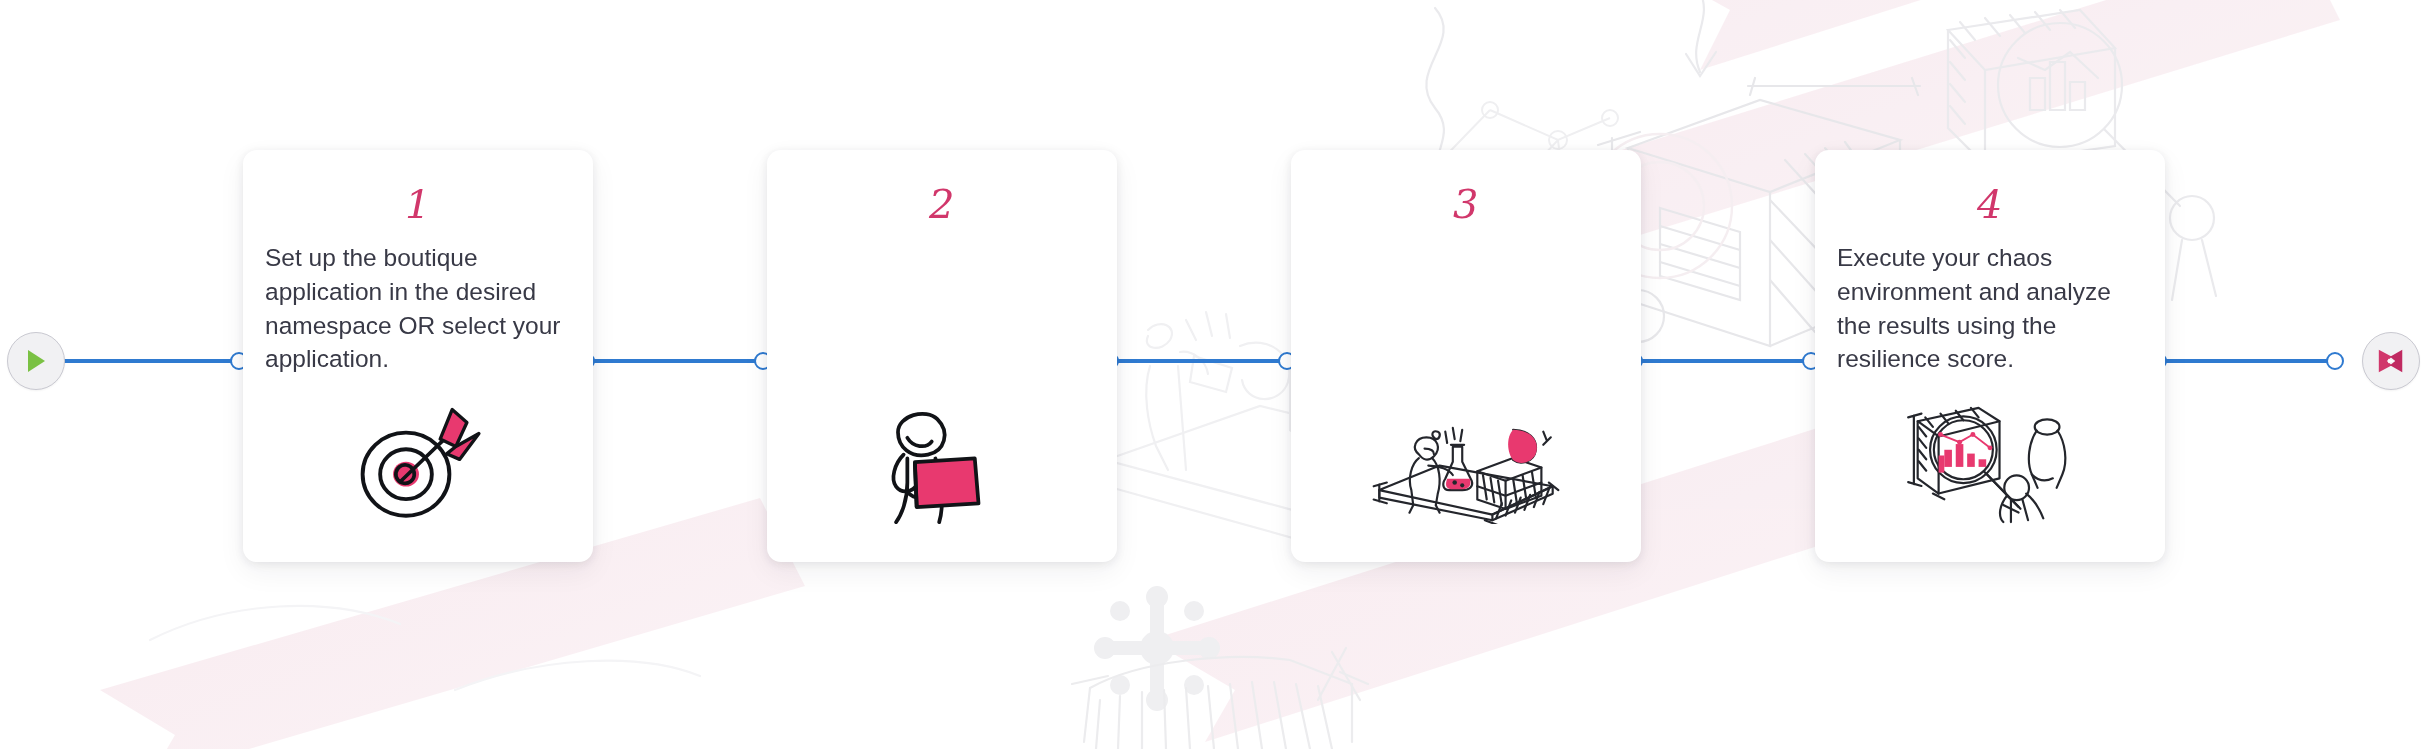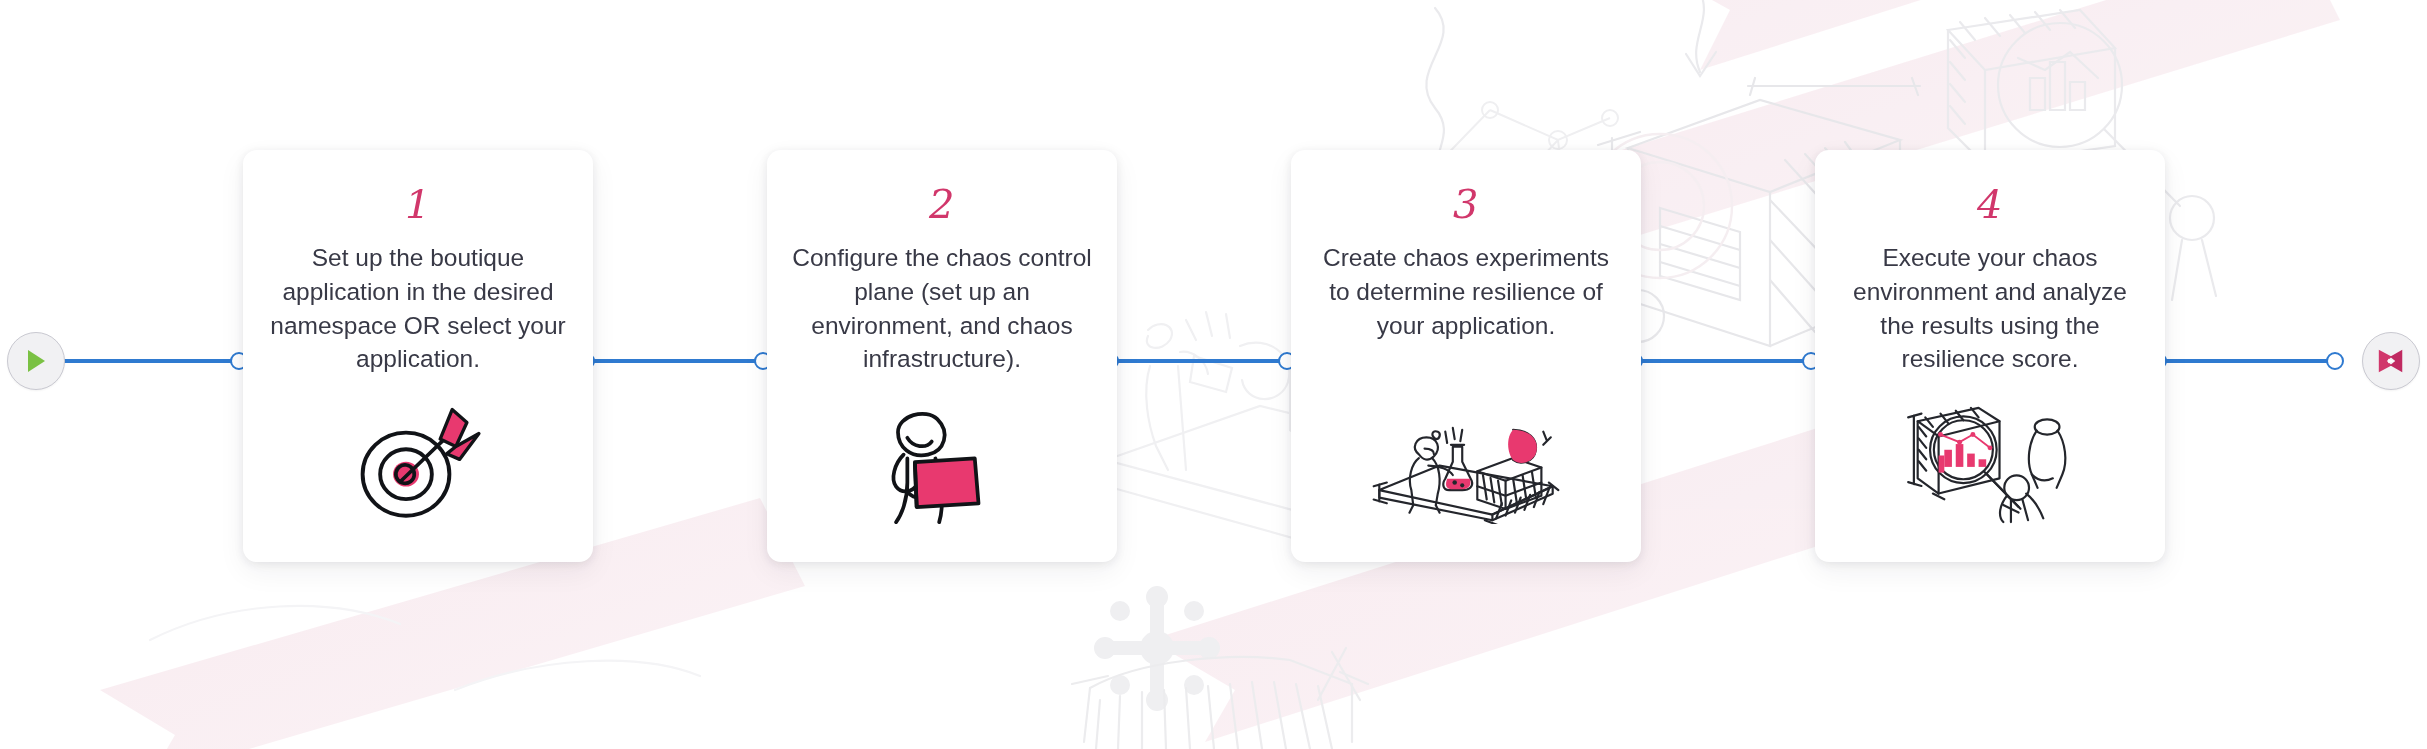--- a/index.html
+++ b/index.html
@@ -95,21 +95,21 @@
     font-weight: 400;
     letter-spacing: .5px;
     height: 44px;
   }
 
   .step-text {
     margin-top: 13px;
     font-size: 24.5px;
     line-height: 1.38;
     color: #383946;
-    text-align: center;
+    text-align: left;
     font-family: "Liberation Sans", sans-serif;
     width: 100%;
   }
 
   .step-art {
     margin-top: auto;
     margin-bottom: 16px;
     width: 100%;
     display: flex;
     align-items: flex-end;
@@ -306,40 +306,38 @@
           <path d="M56 84 L112 30"></path>
         </g>
         <path d="M112 6 L99 38 L116 46 L128 20 Z" fill="#e8396f" stroke="#111317" stroke-width="3.6" stroke-linejoin="round"></path>
         <path d="M116 46 L106 54 L120 60 L141 32 Z" fill="#e8396f" stroke="#111317" stroke-width="3.6" stroke-linejoin="round"></path>
       </svg>
     </div>
   </div>
 
   <div class="step-card" style="left:767px;">
     <div class="step-number">2</div>
-    <div class="step-text">Configure the chaos control plane (set up an environment, and chaos infrastructure).</div>
     <div class="step-art art-2">
       <svg width="124" height="118" viewBox="0 0 130 126">
         <g fill="none" stroke="#111317" stroke-width="4" stroke-linecap="round" stroke-linejoin="round">
           <path d="M18 28 C18 10, 48 2, 60 14 C74 28, 68 48, 50 52 C32 56, 18 44, 18 28 Z"></path>
           <path d="M28 34 C34 44, 48 46, 54 38"></path>
           <path d="M24 52 C14 62, 10 78, 16 86 C22 94, 34 92, 38 84"></path>
           <path d="M28 56 L28 82 C28 100, 22 116, 16 124"></path>
           <path d="M58 56 C64 76, 68 104, 62 124"></path>
           <path d="M28 92 C36 100, 46 100, 56 92"></path>
         </g>
         <path d="M36 60 L100 56 L104 104 L38 108 Z" fill="#e8396f" stroke="#111317" stroke-width="4" stroke-linejoin="round"></path>
         <path d="M36 60 L38 108" fill="none" stroke="#111317" stroke-width="4"></path>
       </svg>
     </div>
   </div>
 
   <div class="step-card" style="left:1291px;">
     <div class="step-number">3</div>
-    <div class="step-text">Create chaos experiments to determine resilience of your application.</div>
     <div class="step-art art-3">
       <svg width="190" height="98" viewBox="0 0 200 104">
         <g fill="none" stroke="#24262c" stroke-width="2.3" stroke-linecap="round" stroke-linejoin="round">
 
           <path d="M8 68 L72 42 L192 64 L128 94 Z"></path>
           <path d="M8 68 L8 76 L128 100 L128 94"></path>
           <path d="M128 94 L192 64 L192 72 L128 100"></path>
           <path d="M132 98 L138 82 M142 95 L148 79 M152 92 L158 76
                    M162 89 L168 73 M172 86 L178 70 M182 83 L188 67"></path>
           <path d="M8 62 L8 80 M2 64 L16 60 M2 78 L16 82"></path>

